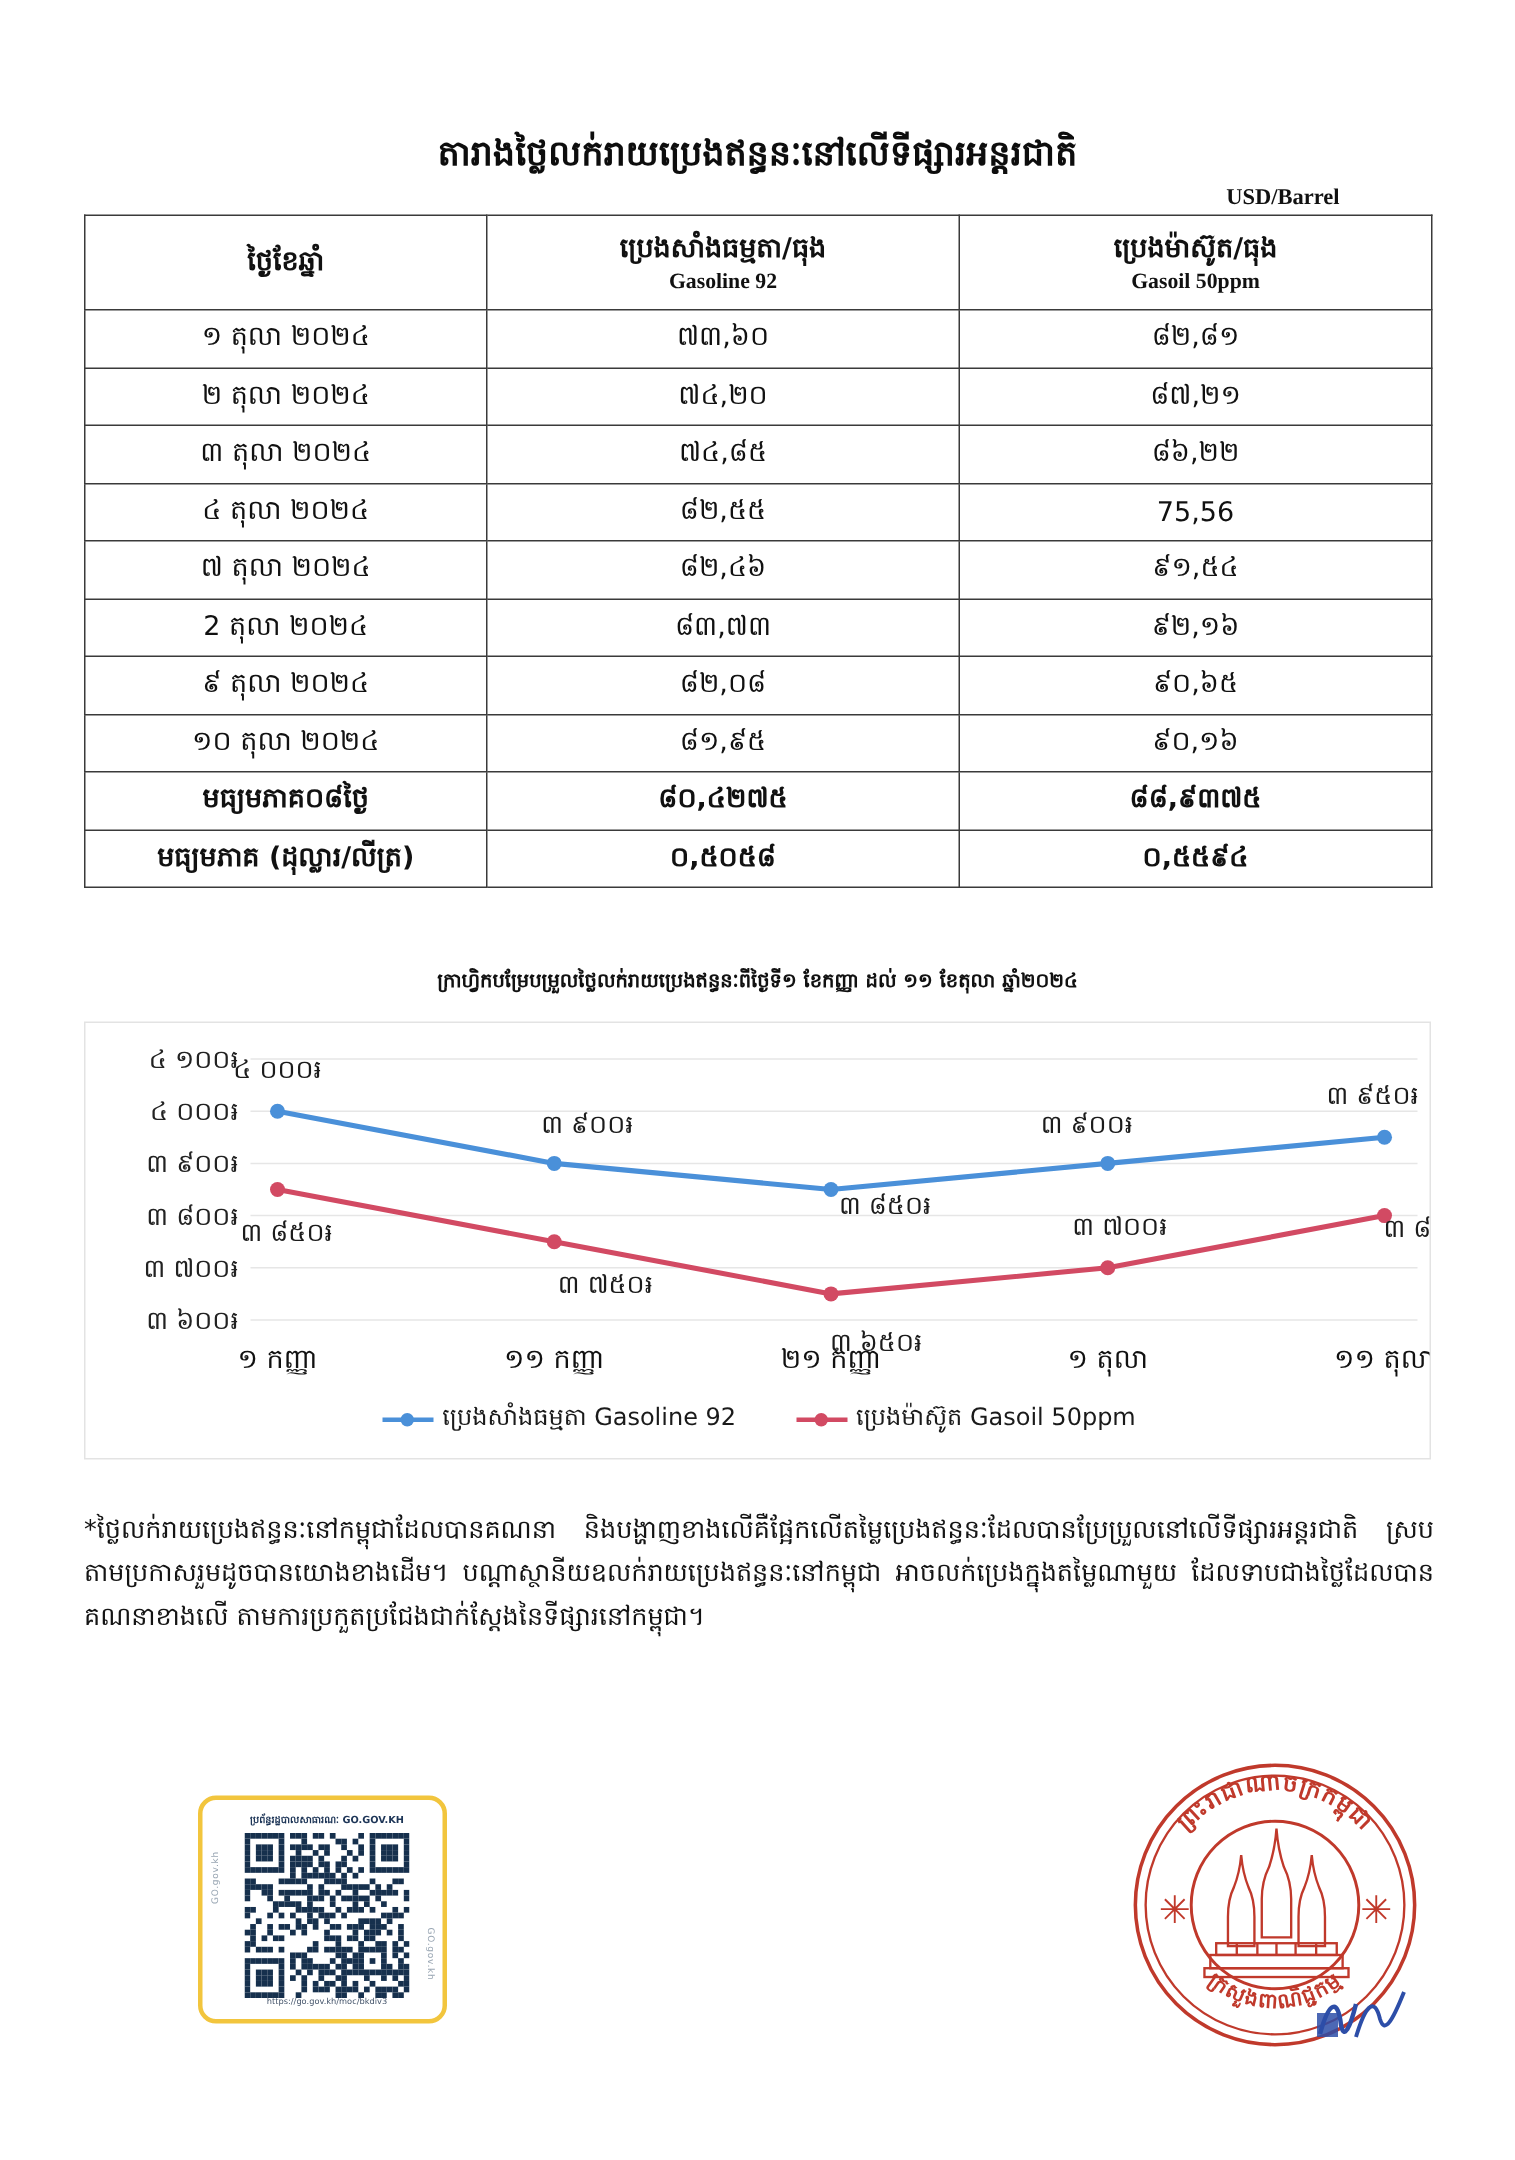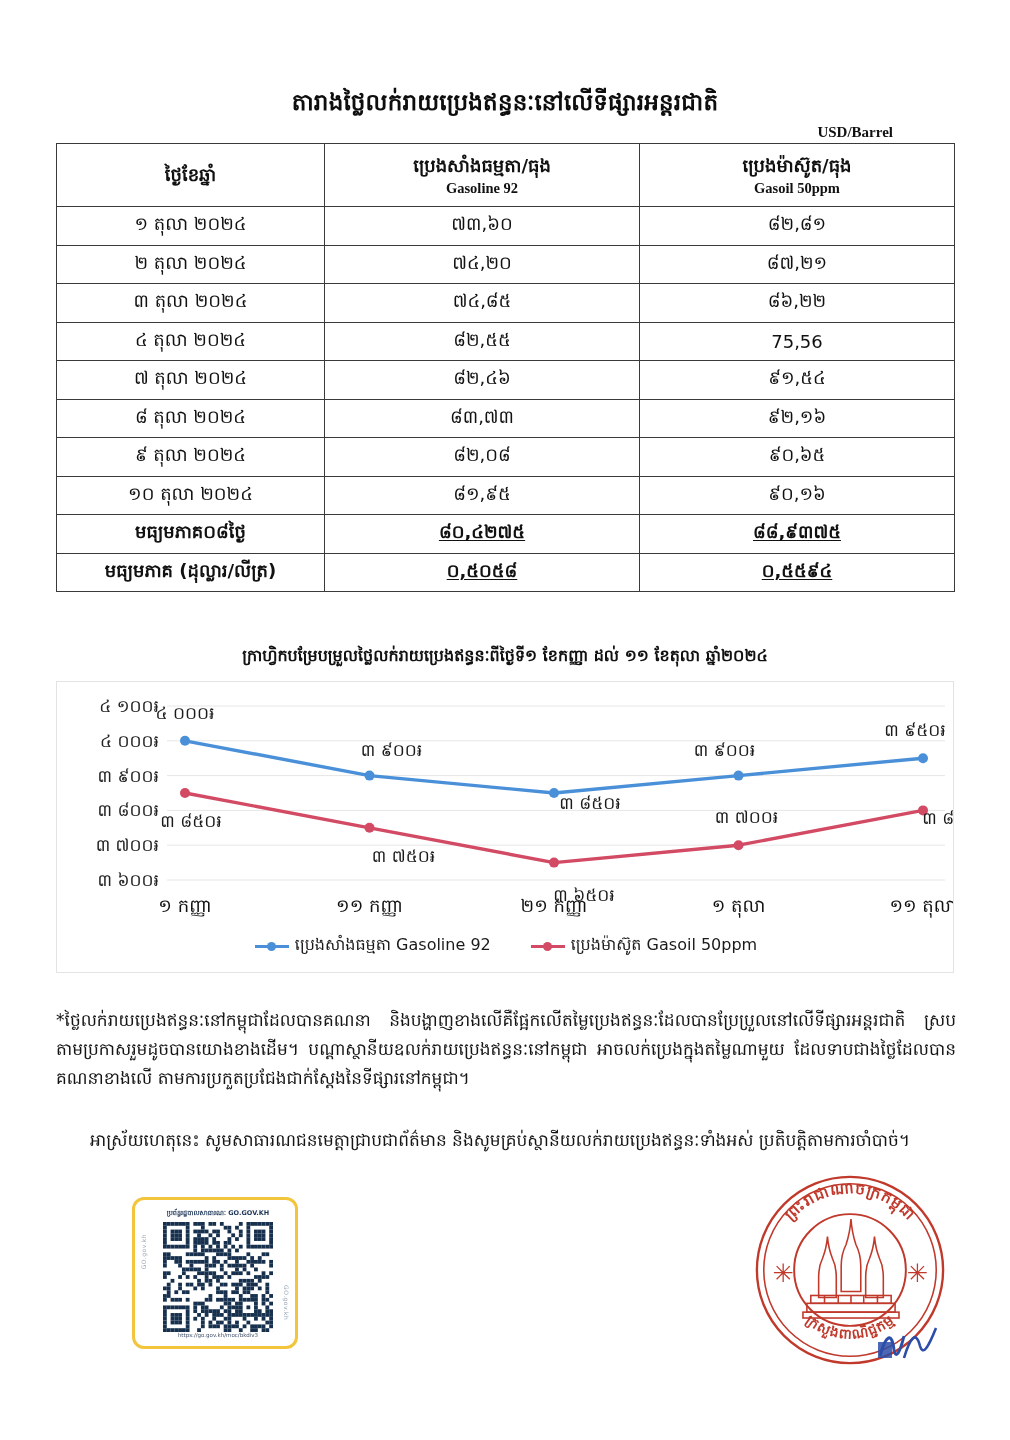--- a/index.html
+++ b/index.html
@@ -105,32 +105,31 @@
     text-align: left;
   }
   .cell-val {
     text-align: center;
     margin-top: 28px;
   }
   tr.avg-row td {
     font-weight: bold;
   }
   tr.avg-row .cell-val span {
-    text-decoration: underline;
     text-underline-offset: 2px;
   }
 
   
   .chart-title {
     position: absolute;
     top: 645px;
     left: 0;
     width: 1010px;
     text-align: center;
-    font-size: 16px;
+    font-size: 13px;
     font-weight: bold;
   }
   .chart-box {
     position: absolute;
     top: 681px;
     left: 56px;
     width: 898px;
     height: 292px;
     background: #ffffff;
     border: 1px solid #e3e3e3;
@@ -305,21 +304,21 @@
           <td class="cell-date">៤ តុលា ២០២៤</td>
           <td class="cell-val"><span>៨២,៥៥</span></td>
           <td class="cell-val"><span>75,56</span></td>
         </tr>
         <tr>
           <td class="cell-date">៧ តុលា ២០២៤</td>
           <td class="cell-val"><span>៨២,៤៦</span></td>
           <td class="cell-val"><span>៩១,៥៤</span></td>
         </tr>
         <tr>
-          <td class="cell-date">៨ តុលា ២០២៤</td>
+          <td class="cell-date">2 តុលា ២០២៤</td>
           <td class="cell-val"><span>៨៣,៧៣</span></td>
           <td class="cell-val"><span>៩២,១៦</span></td>
         </tr>
         <tr>
           <td class="cell-date">៩ តុលា ២០២៤</td>
           <td class="cell-val"><span>៨២,០៨</span></td>
           <td class="cell-val"><span>៩០,៦៥</span></td>
         </tr>
         <tr>
           <td class="cell-date">១០ តុលា ២០២៤</td>
@@ -390,23 +389,20 @@
         </div>
         <div class="legend-item">
           <span class="legend-swatch" style="color: rgb(210, 74, 99);"></span>
           <span>ប្រេងម៉ាស៊ូត Gasoil 50ppm</span>
         </div>
       </div>
   </div>
 
   <div class="body-text" id="para-1">
     <span>*ថ្លៃលក់រាយប្រេងឥន្ធនៈនៅកម្ពុជាដែលបានគណនា និងបង្ហាញខាងលើគឺផ្អែកលើតម្លៃប្រេងឥន្ធនៈដែលបានប្រែប្រួលនៅលើទីផ្សារអន្តរជាតិ ស្របតាមប្រកាសរួមដូចបានយោងខាងដើម។ បណ្ដាស្ថានីយឧលក់រាយប្រេងឥន្ធនៈនៅកម្ពុជា អាចលក់ប្រេងក្នុងតម្លៃណាមួយ ដែលទាបជាងថ្លៃដែលបានគណនាខាងលើ តាមការប្រកួតប្រជែងជាក់ស្ដែងនៃទីផ្សារនៅកម្ពុជា។</span>
-  </div>
-  <div class="body-text" id="para-2">
-    <span class="indent"></span><span>អាស្រ័យហេតុនេះ សូមសាធារណជនមេត្តាជ្រាបជាព័ត៌មាន និងសូមគ្រប់ស្ថានីយលក់រាយប្រេងឥន្ធនៈទាំងអស់ ប្រតិបត្តិតាមការចាំបាច់។</span>
   </div>
 
   <div class="qr-wrap">
     <div class="qr-caption">ប្រព័ន្ធរដ្ឋបាលសាធារណៈ GO.GOV.KH</div>
     <div class="qr-side left">GO.gov.kh</div>
     <div class="qr-side right">GO.gov.kh</div>
     <svg class="qr-matrix" id="qr-matrix" viewBox="0 0 29 29">
         <rect x="0" y="0" width="1" height="1" fill="#16304d"></rect>
         <rect x="1" y="0" width="1" height="1" fill="#16304d"></rect>
         <rect x="2" y="0" width="1" height="1" fill="#16304d"></rect>

